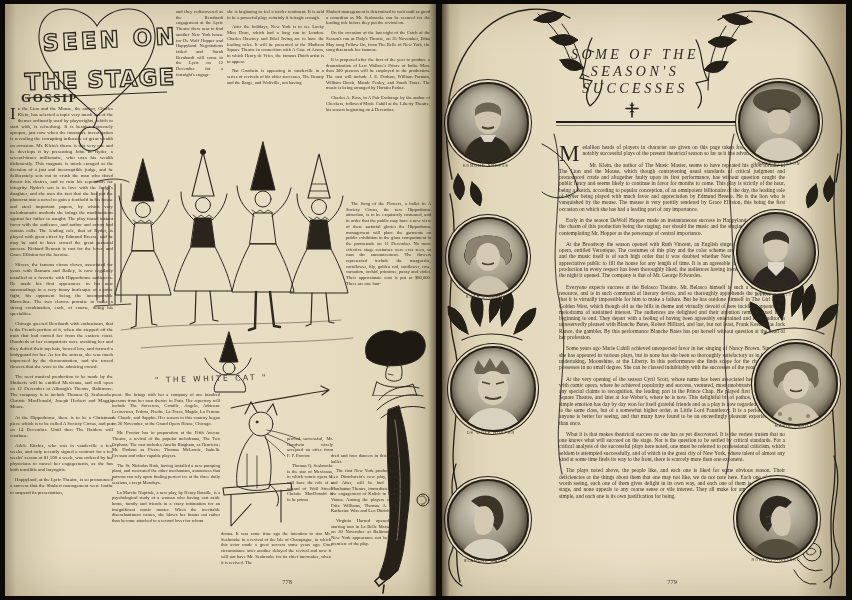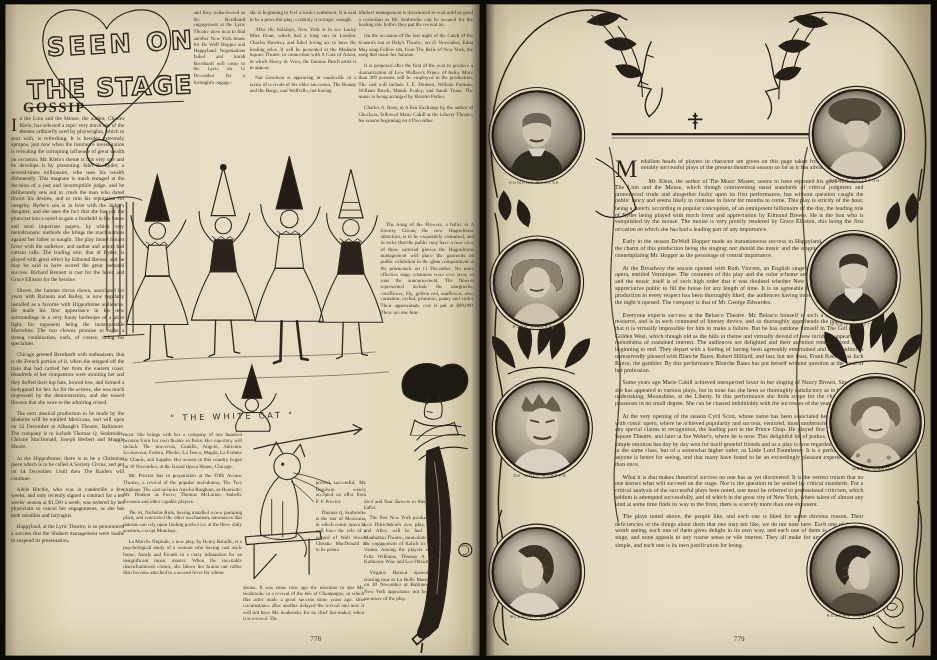--- a/index.html
+++ b/index.html
@@ -262,20 +262,25 @@
         <path d="M322,330 C340,322 364,322 382,330" stroke-width="1.2"></path>
 
         <path d="M14,460 C2,492 22,520 8,552 C4,564 10,576 20,582" stroke-width="1.2"></path>
         <path d="M392,452 C404,486 382,516 396,548 C400,560 392,572 382,578" stroke-width="1.2"></path>
         <path d="M356,556 q10,14 24,10 M352,566 q8,16 22,14" stroke-width="1"></path>
         <circle cx="370" cy="548" r="9" stroke-width="1"></circle>
         <path d="M365,546 q5,-4 9,1 q-3,6 -9,3 Z" stroke-width=".8"></path>
       </g>
     </svg>
 
+    <div class="rtitle">
+      <div>SOME OF THE</div>
+      <div>SEASON'S</div>
+      <div>SUCCESSES</div>
+    </div>
     <div class="ornament">
       <svg width="14" height="16" viewBox="0 0 14 16">
         <g stroke="#241f17" stroke-width="1.6" stroke-linecap="round">
           <path d="M7,1 L7,15 M1,6.5 L13,6.5"></path>
           <path d="M5,3 Q7,5 9,3 M5,10 Q7,8 9,10" stroke-width="1"></path>
         </g>
       </svg>
     </div>
     <div class="trule"></div>
     <div class="trule2"></div>

